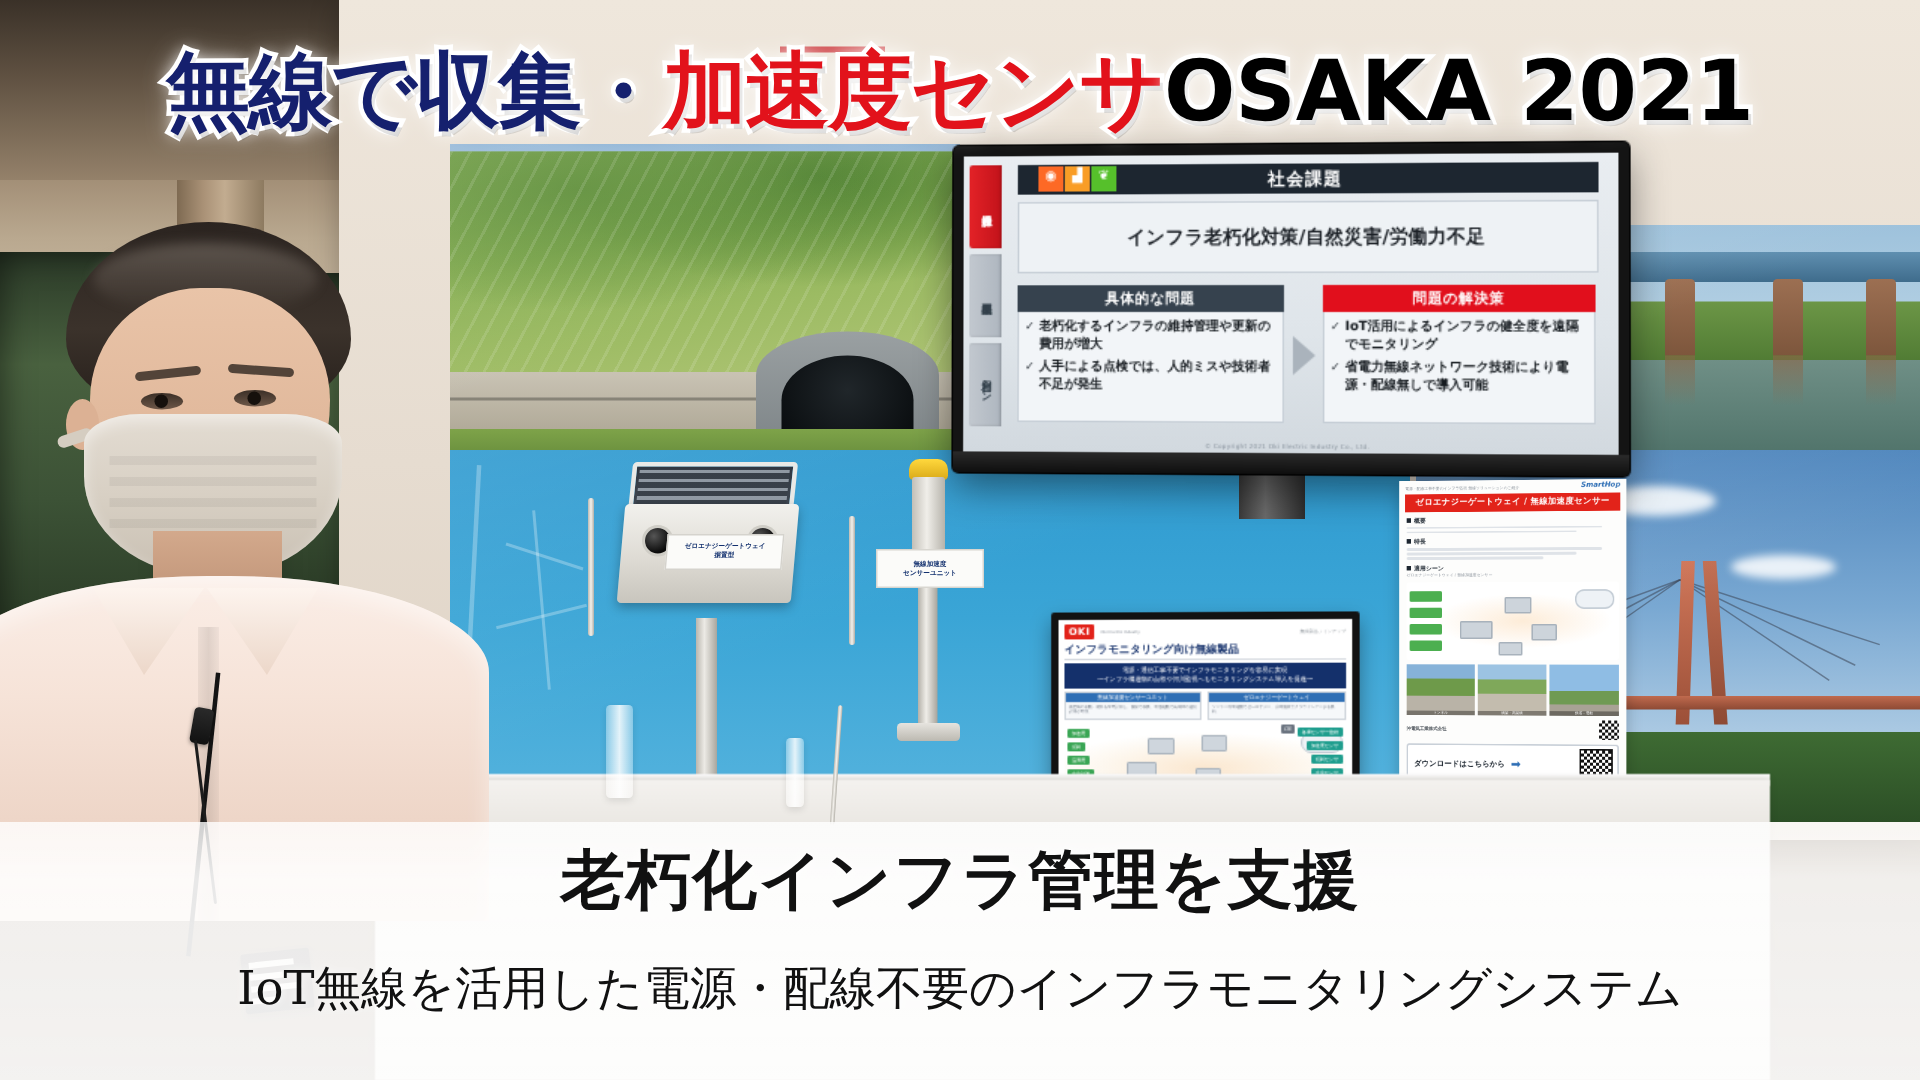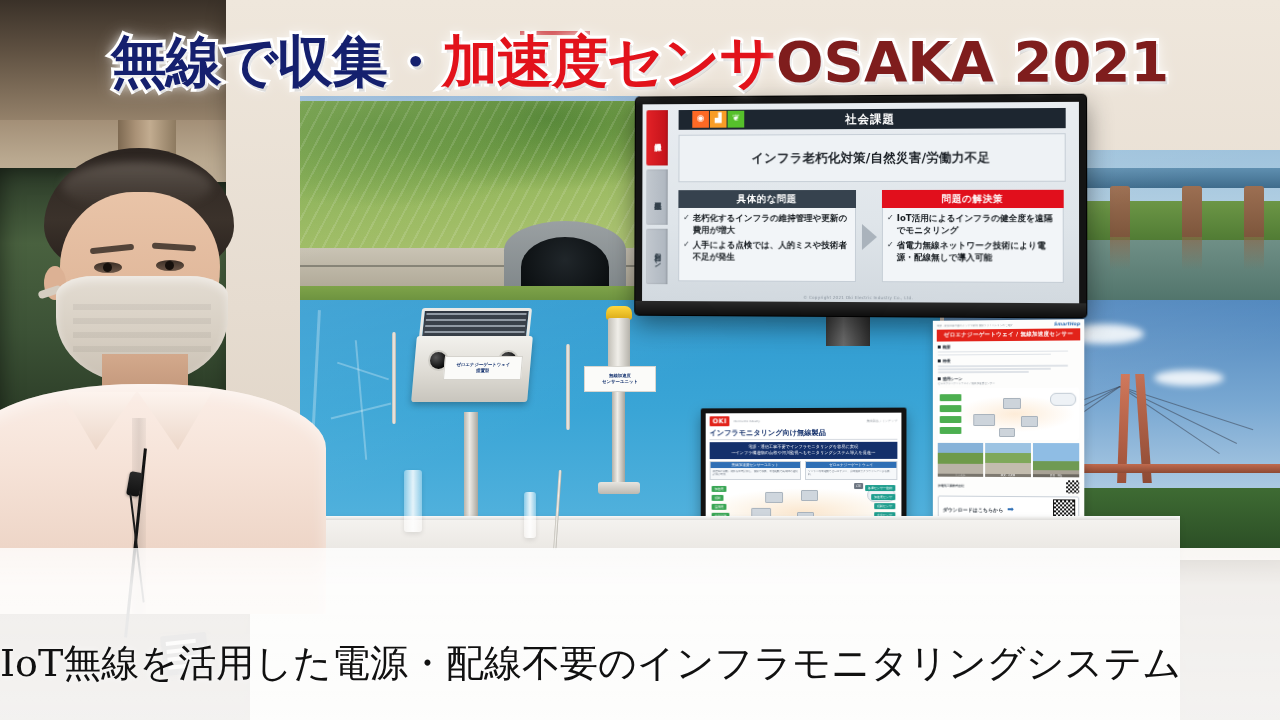--- a/index.html
+++ b/index.html
@@ -509,36 +509,36 @@
     white-space:nowrap;
     -webkit-text-stroke:6px #ffffff;
     paint-order:stroke fill;
     text-shadow:
       0 0 10px rgba(255,255,255,.95),
       0 0 18px rgba(255,255,255,.8),
       2px 3px 0 rgba(0,0,0,.18);
   }
   .t-navy{color:#15206e;}
   .t-red{color:#e2121b;}
-  .t-osaka{color:#7f1d1d;letter-spacing:0px;}
+  .t-osaka{color:#000000;letter-spacing:0px;}
 
   .scrim{
     left:0;top:548px;width:1280px;height:172px;
     background:linear-gradient(180deg,rgba(255,255,255,.80) 0%,rgba(255,255,255,.90) 22%,rgba(255,255,255,.93) 100%);
   }
   .cap1{
     left:0;top:558px;width:1280px;text-align:center;
     font-family:"DejaVu Sans","Liberation Sans",sans-serif;
     font-size:43px;font-weight:700;color:#111111;letter-spacing:1px;
     text-shadow:0 0 6px rgba(255,255,255,.9);
   }
   .cap2{
-    left:0;top:638px;width:1280px;text-align:left;
+    left:0;top:638px;width:1280px;text-align:center;
     font-family:"DejaVu Serif","Liberation Serif",serif;
-    font-size:38px;font-weight:400;color:#111111;letter-spacing:0px;
+    font-size:31px;font-weight:400;color:#111111;letter-spacing:0px;
     text-shadow:0 0 6px rgba(255,255,255,.85);
   }
 </style>
 </head>
 <body>
 
 <div id="stage">
 
   <div class="layer lobby"></div>
   <div class="layer ceiling"></div>
@@ -860,15 +860,16 @@
       <i style="left:5px;top:22px;width:34px;height:4px;"></i>
       <i style="left:5px;top:30px;width:18px;height:4px;"></i>
     </div>
   </div>
 
   <div class="layer title-banner">
     <div class="title-text"><span class="t-navy">無線で収集</span><span class="t-navy">・</span><span class="t-red">加速度センサ</span><span class="t-osaka">OSAKA 2021</span></div>
   </div>
 
   <div class="layer scrim"></div>
+  <div class="layer cap1">老朽化インフラ管理を支援</div>
   <div class="layer cap2">IoT無線を活用した電源・配線不要のインフラモニタリングシステム</div>
 
 </div>
 
 </body></html>

